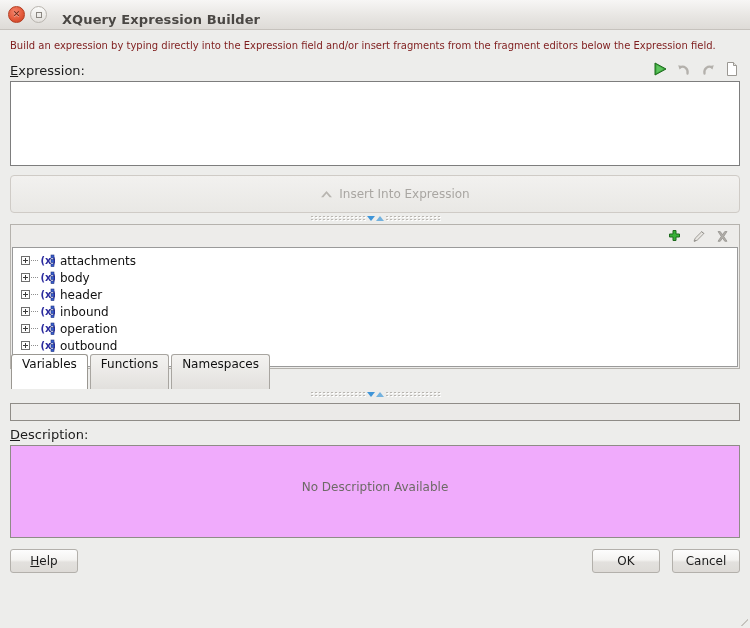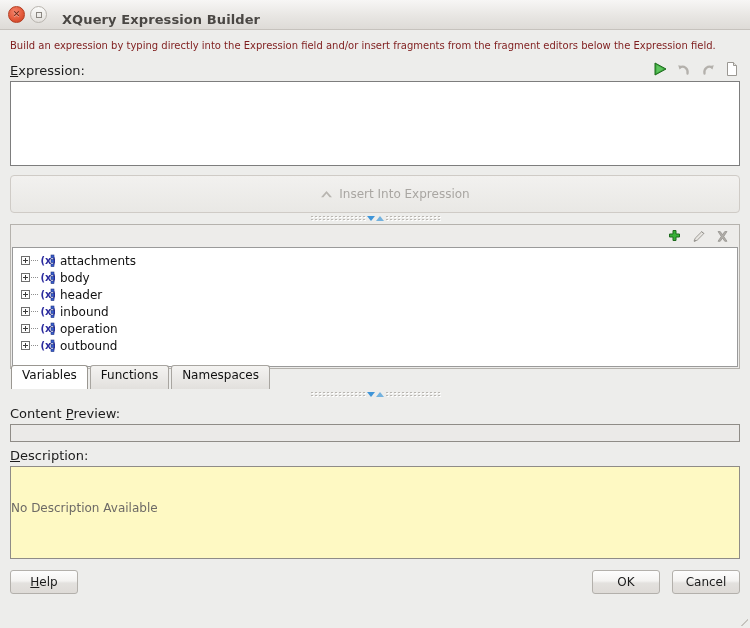--- a/index.html
+++ b/index.html
@@ -231,21 +231,21 @@
 
   
   .tabs {
     display: flex;
     align-items: flex-end;
     height: 20px;
     margin-top: 0px;
     padding-left: 1px;
   }
   .tab {
-    height: 24px;
+    height: 35px;
     line-height: 18px;
     padding: 0 10px;
     font-size: 12px;
     color: #111;
     border: 1px solid #a8a5a0;
     border-bottom: none;
     border-radius: 3px 3px 0 0;
     background: linear-gradient(to bottom, #f4f3f1, #e2e0dd);
     box-sizing: border-box;
     margin-right: 2px;
@@ -261,24 +261,25 @@
   .preview-field {
     margin-top: 3px;
     height: 18px;
     background: #ebeae8;
     border: 1px solid #8f8c87;
     box-sizing: border-box;
   }
   .desc-box {
     margin-top: 3px;
     height: 93px;
-    background: #fef9c3;
+    background: #f0abfc;
     border: 1px solid #8f8c87;
     box-sizing: border-box;
     display: flex;
+    justify-content: center;
     padding-top: 34px;
   }
   .desc-text {
     color: #6d6a66;
     font-size: 12px;
   }
 
   
   .footer {
     margin-top: 11px;
@@ -496,21 +497,20 @@
       <div class="tab">Namespaces</div>
     </div>
 
     <div class="splitter">
       <span class="split-dots"></span>
       <span class="split-tri down"></span>
       <span class="split-tri up"></span>
       <span class="split-dots"></span>
     </div>
 
-    <div class="field-label label-top"><span>Content </span><span class="mn">P</span><span>review:</span></div>
     <div class="preview-field"></div>
 
     <div class="field-label label-top"><span class="mn">D</span><span>escription:</span></div>
     <div class="desc-box">
       <span class="desc-text">No Description Available</span>
     </div>
 
     <div class="footer">
       <button class="btn">
           <span class="mn">H</span>

